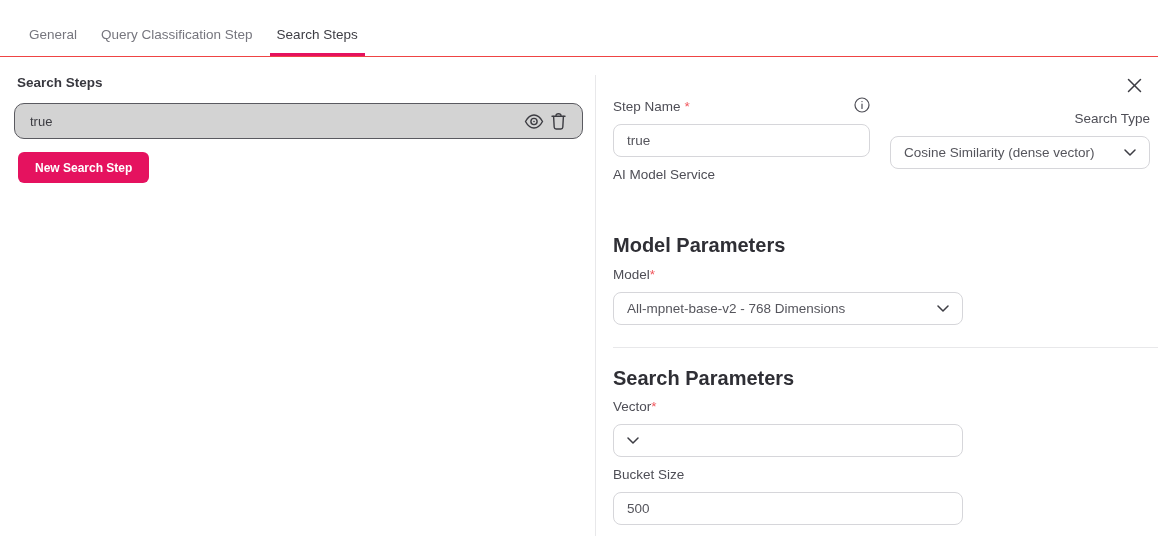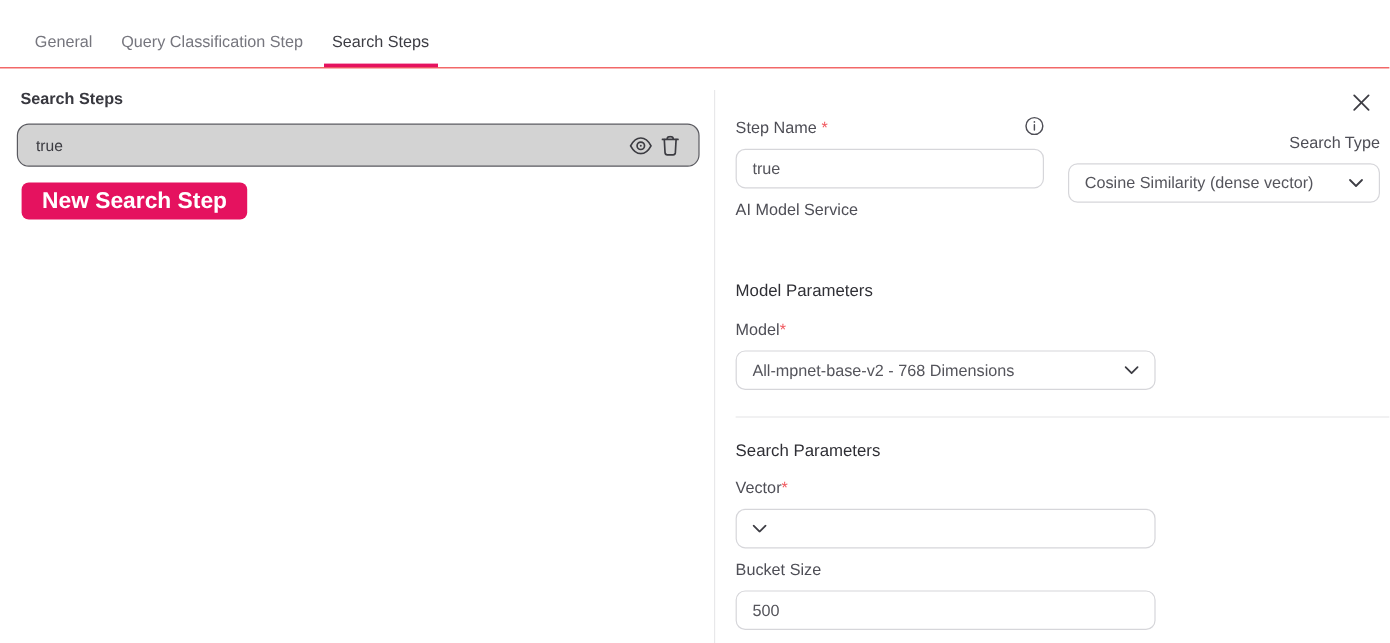--- a/index.html
+++ b/index.html
@@ -46,21 +46,21 @@
   .step-row .step-name { flex:1; font-size:13px; color:#3c3c42; }
   .icon-btn {
     display:flex; align-items:center; justify-content:center;
     width:24px; height:24px; cursor:pointer;
   }
   .new-step-btn {
     position:absolute; left:18px; top:152px; height:31px;
     background:#e5125f; color:#ffffff;
     border:none; border-radius:6px;
     font-family:"Liberation Sans", sans-serif;
-    font-size:19px; font-weight:700;
+    font-size:12px; font-weight:700;
     padding:0 17px; cursor:pointer;
   }
 
   
   .v-divider {
     position:absolute; left:595px; top:75px; bottom:0; width:1px;
     background:#e8e8ea;
   }
 
   
@@ -92,21 +92,21 @@
   }
 
   .g-step-name    { left:0;   top:24px;  width:257px; }
   .g-search-type  { left:277px; top:36px;  width:260px;text-align:right; }
   .g-service      { left:0;   top:92px;  width:257px; }
   .g-provider     { left:277px; top:92px;  width:260px; }
   .info-icon { position:absolute; right:0; top:-2px; cursor:pointer; }
 
   .section-heading {
     position:absolute; left:0;
-    font-size:14px; font-weight:400; color:#2f2f35; white-space:nowrap;
+    font-size:20px; font-weight:700; color:#2f2f35; white-space:nowrap;
   }
   .h-model-params  { top:159px; }
   .h-search-params { top:292px; }
 
   .g-model  { left:0; top:192px; width:350px; }
   .g-vector { left:0; top:324px; width:350px; }
   .g-bucket { left:0; top:392px; width:350px; }
 
   .h-divider {
     position:absolute; left:0; right:0; top:272px; height:1px;

